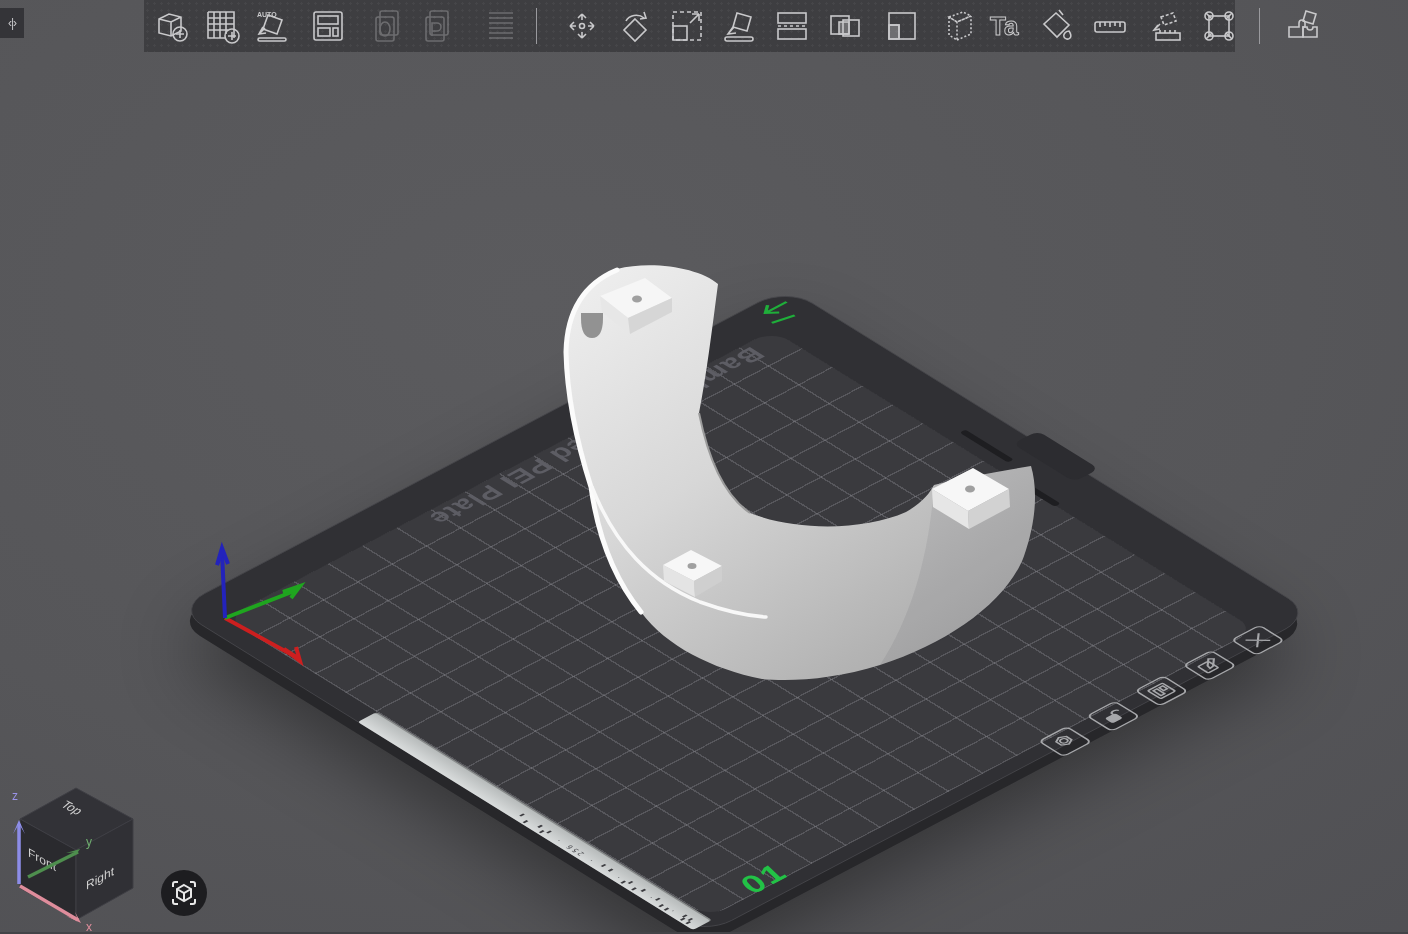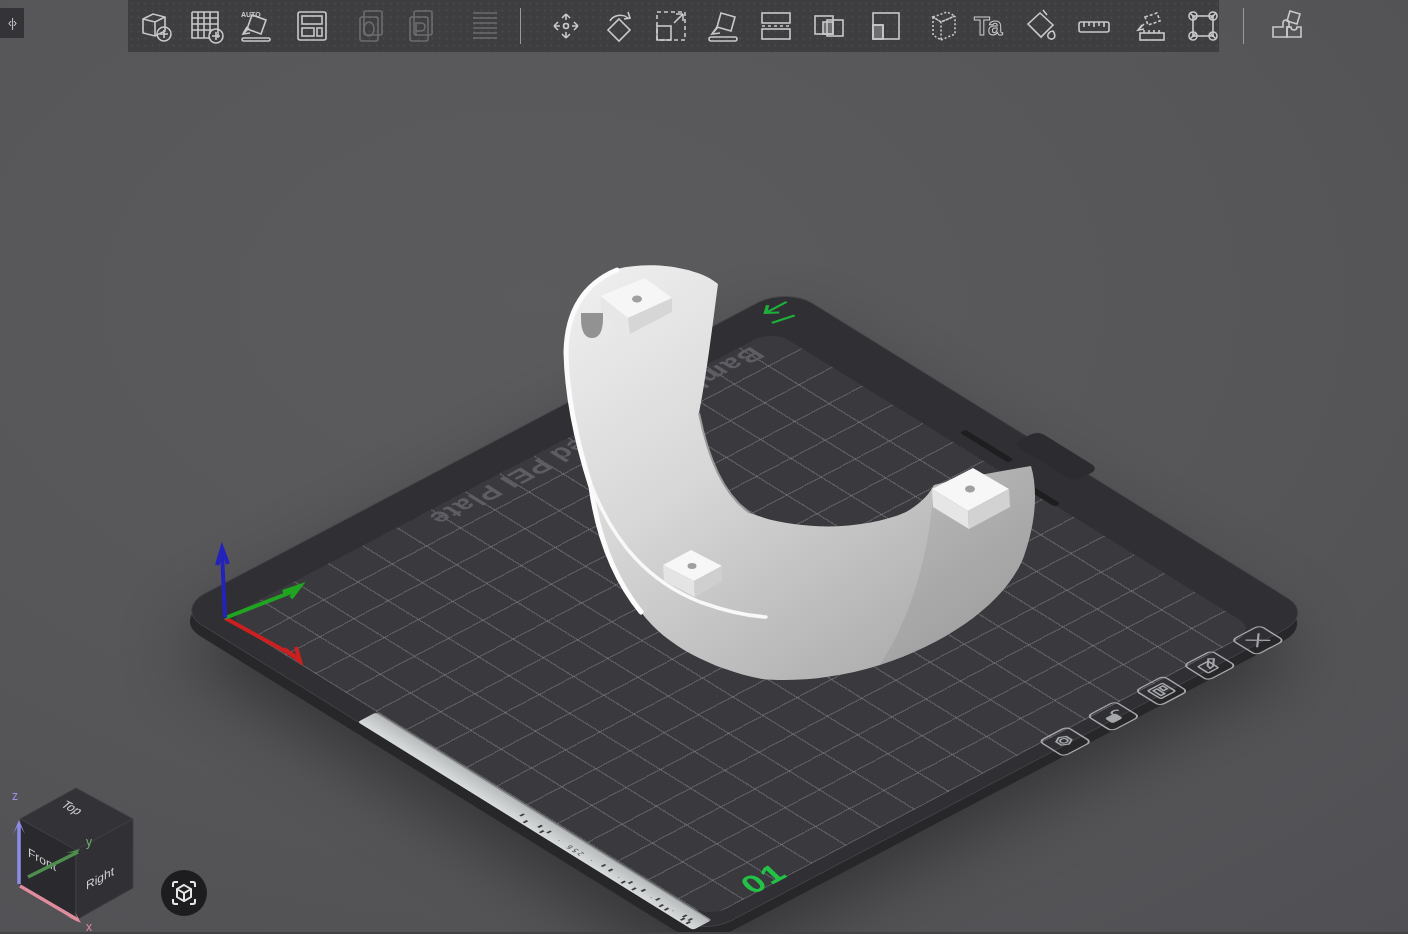--- a/index.html
+++ b/index.html
@@ -4,21 +4,21 @@
 <style>
   html,body{margin:0;padding:0;}
   body{
     width:1408px;height:934px;overflow:hidden;position:relative;
     background:radial-gradient(1400px 900px at 38% 32%, #5b5b5e 0%, #565659 55%, #4f4f53 100%);
     font-family:"Liberation Sans", sans-serif;
     user-select:none;cursor:default;
   }
   
   .toolbar{
-    position:absolute;left:128px;top:0;width:1091px;height:52px;
+    position:absolute;left:144px;top:0;width:1091px;height:52px;
     background-color:#3e3e41;
     background-image:radial-gradient(rgba(255,255,255,0.045) 1px, transparent 1.3px);
     background-size:7px 7px;
   }
   .tbtn{position:absolute;top:7px;width:38px;height:38px;border:none;background:transparent;padding:0;}
   .tbtn svg{width:38px;height:38px;display:block;stroke:#c9c9cb;fill:none;stroke-width:1.6;}
   .tbtn.disabled{opacity:0.33;}
   .tsep{position:absolute;top:8px;width:1px;height:36px;background:#9a9a9e;}
   .collapse-toggle{
     position:absolute;left:0;top:8px;width:24px;height:30px;background:#343438;

